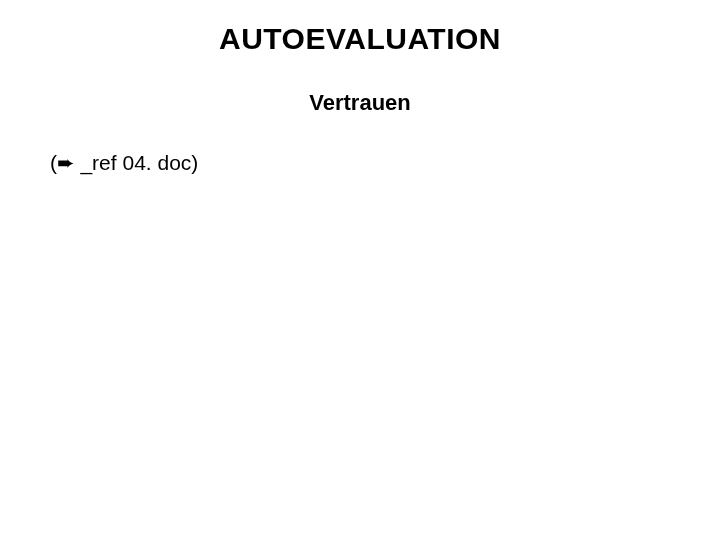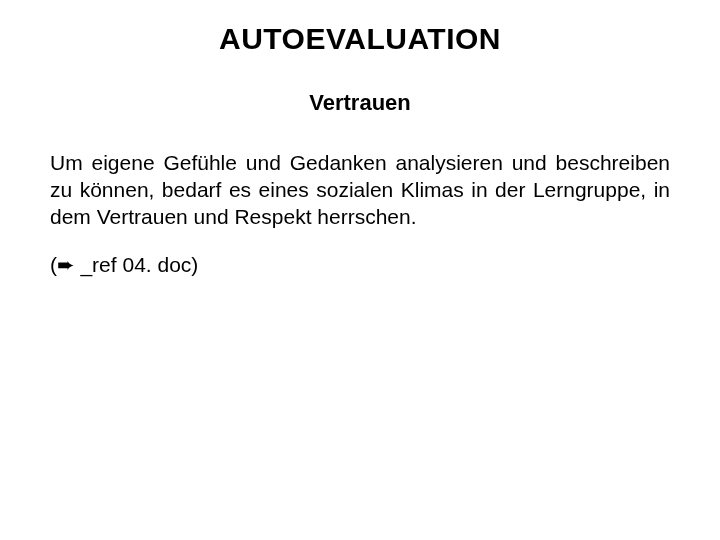--- a/index.html
+++ b/index.html
@@ -45,17 +45,16 @@
     display: inline-block;
     vertical-align: baseline;
   }
 </style>
 </head>
 <body>
 
 <div class="slide">
   <h1 class="title">AUTOEVALUATION</h1>
   <h2 class="subtitle">Vertrauen</h2>
-  <p class="body">Um eigene Gefühle und Gedanken analysieren und beschreiben zu können, bedarf es eines sozialen Klimas in der Lerngruppe, in dem Vertrauen und Respekt herrschen.</p>
   <p class="ref">
     <span>(</span><span class="arrow-icon">➨</span><span> _ref 04. doc)</span>
   </p>
 </div>
 
 </body></html>

